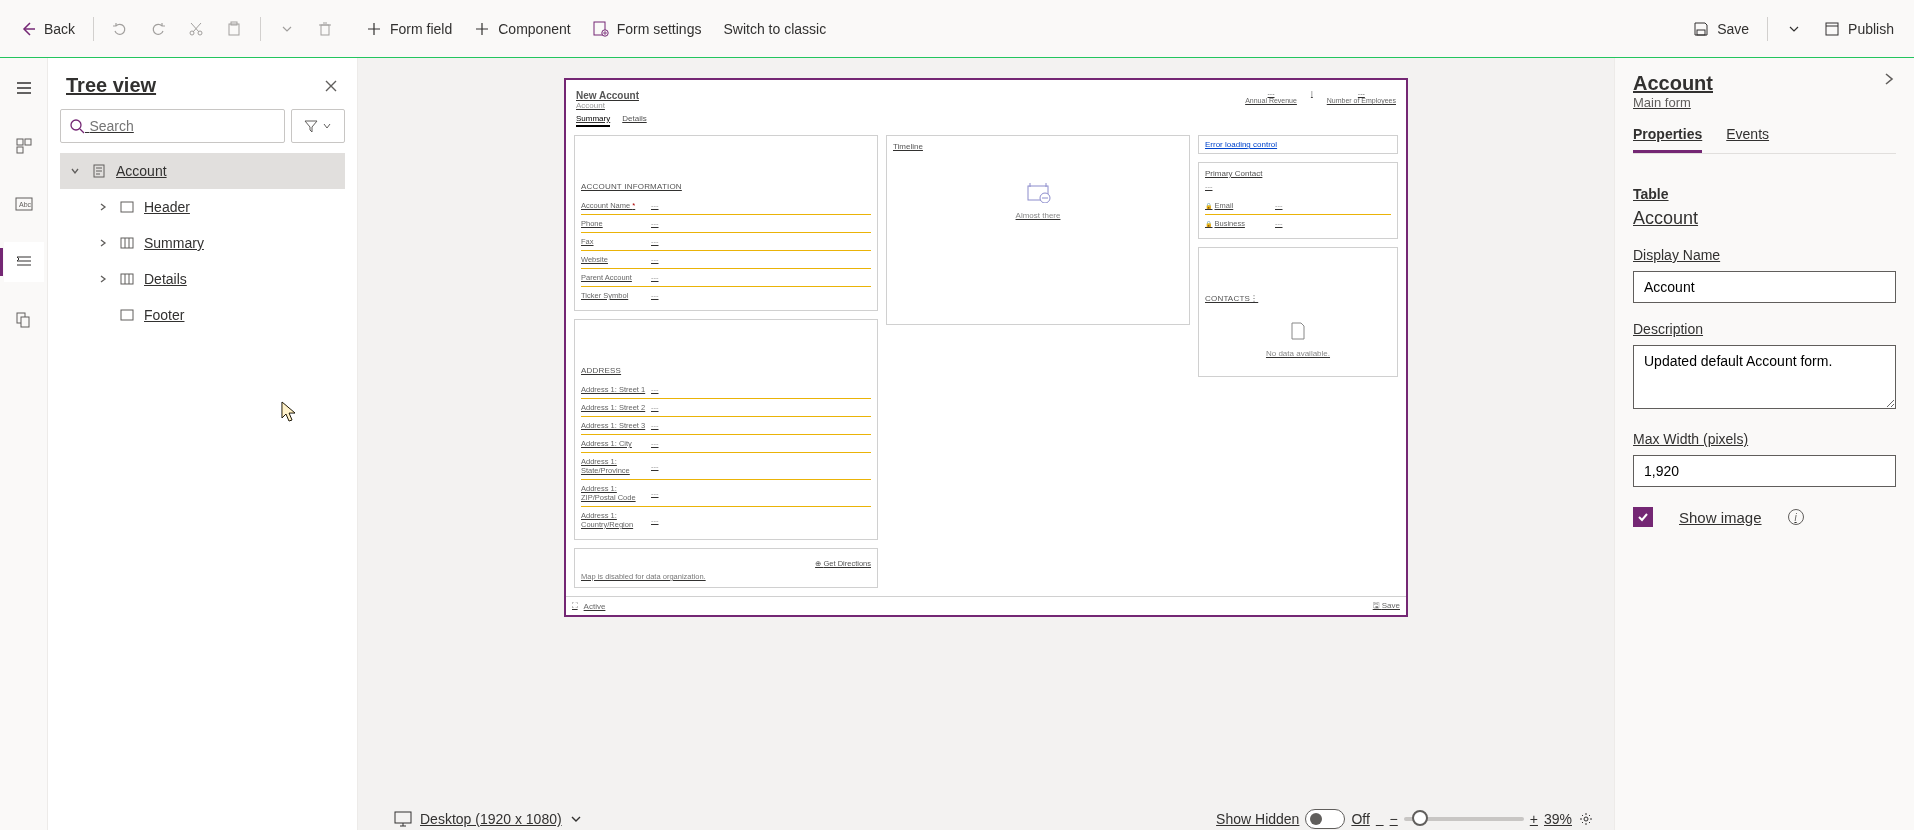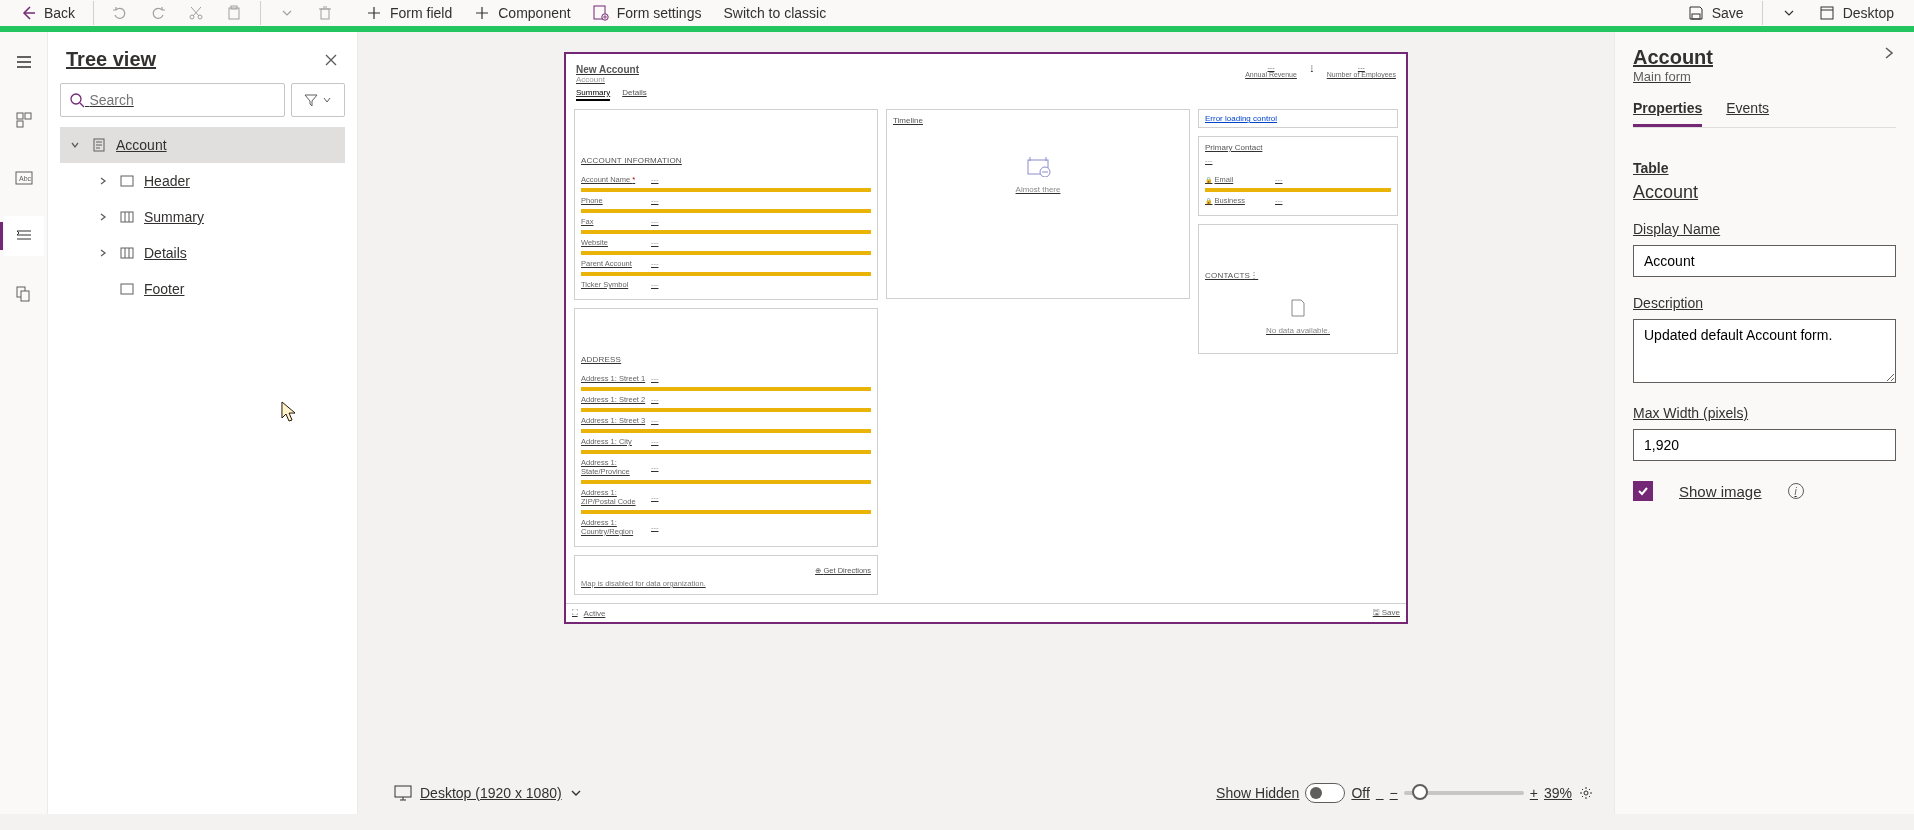--- a/index.html
+++ b/index.html
@@ -1,19 +1,19 @@
 <!DOCTYPE html>
 <html><head>
 <meta charset="utf-8">
 <style>
   * { box-sizing: border-box; margin: 0; padding: 0; font-family: "Segoe UI", Arial, sans-serif; }
   body { background: #f3f2f1; width: 1914px; height: 830px; overflow: hidden; color: #323130; }
 
   
-  .top-toolbar { height: 32px; background: #faf9f8; display: flex; align-items: center; padding: 0 10px; gap: 2px; border-bottom: 6px solid #22c55e; }
+  .top-toolbar { height: 58px; background: #faf9f8; display: flex; align-items: center; padding: 0 10px; gap: 2px; border-bottom: 1px solid #22c55e; }
   .tb-btn { display: inline-flex; align-items: center; gap: 8px; padding: 6px 10px; font-size: 14px; color: #323130; border: none; background: none; cursor: pointer; }
   .tb-btn.disabled { color: #a19f9d; }
   .tb-sep { width: 1px; height: 24px; background: #d2d0ce; margin: 0 6px; }
   .tb-spacer { flex: 1; }
   .tb-icon { width: 16px; height: 16px; display: inline-flex; align-items: center; justify-content: center; }
   svg { display: block; }
 
   
   .main { display: flex; height: calc(100% - 48px); text-decoration: underline; }
 
@@ -48,21 +48,21 @@
   .fc-hsub { font-size: 8px; color: #999; }
   .fc-hright { margin-left: auto; display: flex; gap: 14px; text-align: center; }
   .fc-hmetric { font-size: 7px; color: #666; }
   .fc-tabs { padding: 4px 10px 0; display: flex; gap: 12px; font-size: 8px; }
   .fc-tab.active { color: #000; border-bottom: 2px solid #000; padding-bottom: 2px; }
   .fc-body { display: flex; gap: 8px; padding: 8px; }
   .fc-col { flex: 1; display: flex; flex-direction: column; gap: 8px; }
   .fc-col.side { flex: 0 0 200px; }
   .fc-card { border: 1px solid #d0d0d0; background: #fff; padding: 6px; }
   .fc-card-title { font-size: 8px; text-transform: uppercase; color: #555; margin-bottom: 6px; letter-spacing: 0.2px; margin-top: 40px; }
-  .fc-field { display: flex; align-items: center; font-size: 7.5px; color: #666; padding: 4px 0; border-bottom: 4px solid #eab308; }
+  .fc-field { display: flex; align-items: center; font-size: 7.5px; color: #666; padding: 4px 0; border-bottom: 1px solid #eab308; }
   .fc-field:last-child { border-bottom: none; }
   .fc-flabel { flex: 0 0 70px; }
   .fc-fval { color: #999; }
   .fc-link { color: #0044cc; text-decoration: underline; font-size: 8px; cursor: pointer; }
   .fc-center { display: flex; flex-direction: column; align-items: center; justify-content: center; color: #888; gap: 8px; padding: 30px 0; }
   .fc-getdir { text-align: right; padding: 4px 0; font-size: 7.5px; color: #555; }
   .fc-note { font-size: 7.5px; color: #777; }
   .fc-footer { border-top: 1px solid #d0d0d0; display: flex; align-items: center; font-size: 8px; color: #666; padding: 2px 6px; gap: 6px; }
   .fc-footer .right { margin-left: auto; }
 
@@ -204,21 +204,21 @@
         </svg>
       </span>
   </button>
   <button class="tb-btn">
     <span class="tb-icon">
         <svg width="16" height="16" viewBox="0 0 16 16">
           <rect x="2" y="2" width="12" height="12" stroke="#323130" fill="none"></rect>
           <path d="M2 5 H14" stroke="#323130"></path>
         </svg>
       </span>
-    <span>Desktop</span>
+    <span>Publish</span>
   </button>
 </div>
 
 <div class="main">
 
   <div class="rail">
     <div class="rail-btn">
       <svg width="18" height="18" viewBox="0 0 18 18">
           <path d="M2 4H16M2 9H16M2 14H16" stroke="#323130" stroke-width="1.4"></path>
         </svg>

